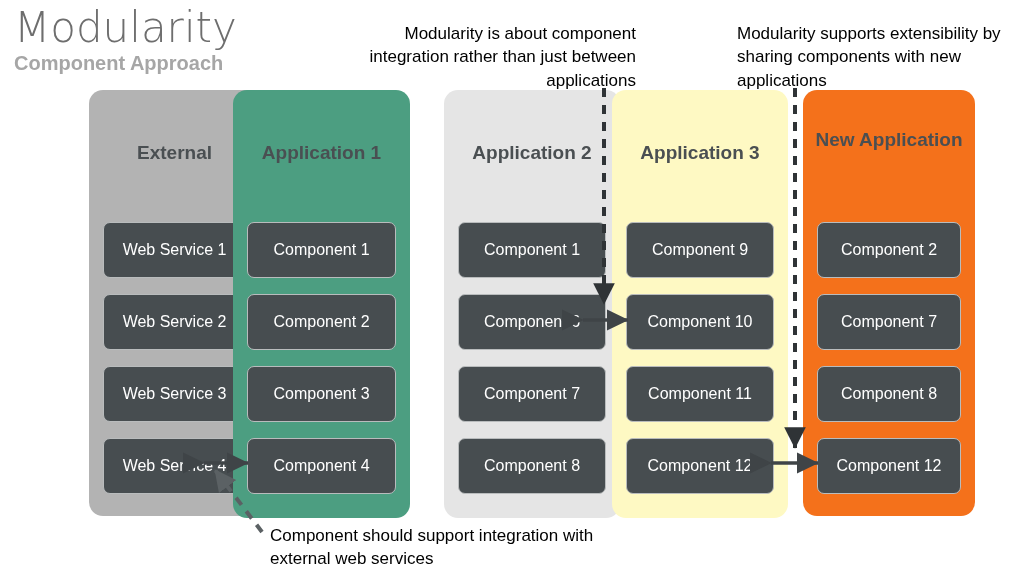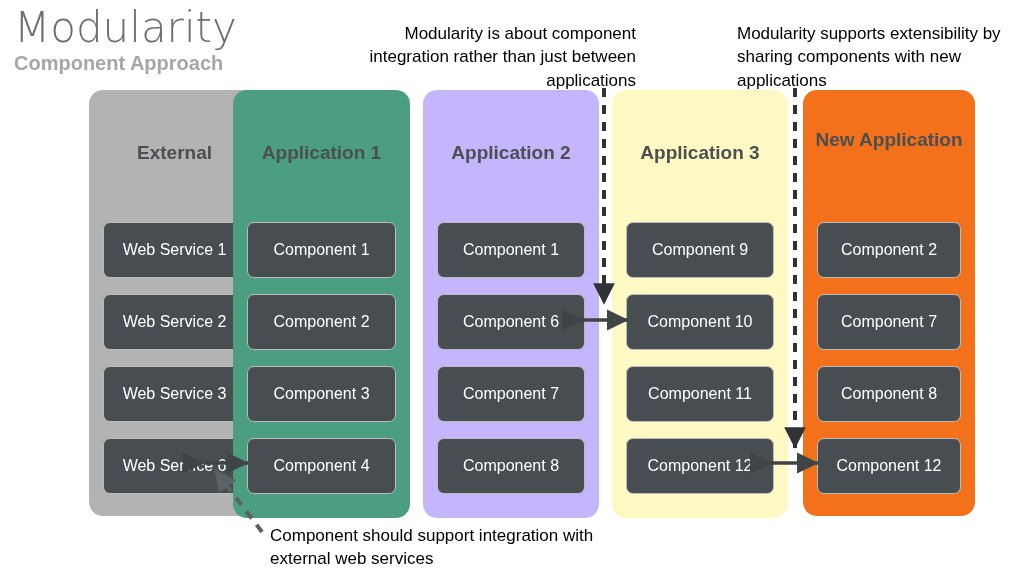--- a/index.html
+++ b/index.html
@@ -140,35 +140,35 @@
 <div class="annotation" id="annotation-extensibility">Modularity supports extensibility by sharing components with new applications</div>
 
 <div class="annotation" id="annotation-external">Component should support integration with external web services</div>
 
 <div class="column" id="col-external" style="background:#b3b3b3;">
   <div class="column-title">External</div>
   <div class="boxes">
     <div class="node-box">Web Service 1</div>
     <div class="node-box">Web Service 2</div>
     <div class="node-box">Web Service 3</div>
-    <div class="node-box">Web Service 6</div>
+    <div class="node-box">Web Service 4</div>
   </div>
 </div>
 
 <div class="column" id="col-app1" style="background:#4c9e81;">
   <div class="column-title">Application 1</div>
   <div class="boxes">
     <div class="node-box">Component 1</div>
     <div class="node-box">Component 2</div>
     <div class="node-box">Component 3</div>
     <div class="node-box">Component 4</div>
   </div>
 </div>
 
-<div class="column" id="col-app2" style="background:#c4b5fd;">
+<div class="column" id="col-app2" style="background:#e5e5e5;margin-left:21px;">
   <div class="column-title">Application 2</div>
   <div class="boxes">
     <div class="node-box">Component 1</div>
     <div class="node-box">Component 6</div>
     <div class="node-box">Component 7</div>
     <div class="node-box">Component 8</div>
   </div>
 </div>
 
 <div class="column" id="col-app3" style="background:#fef9c3;">

